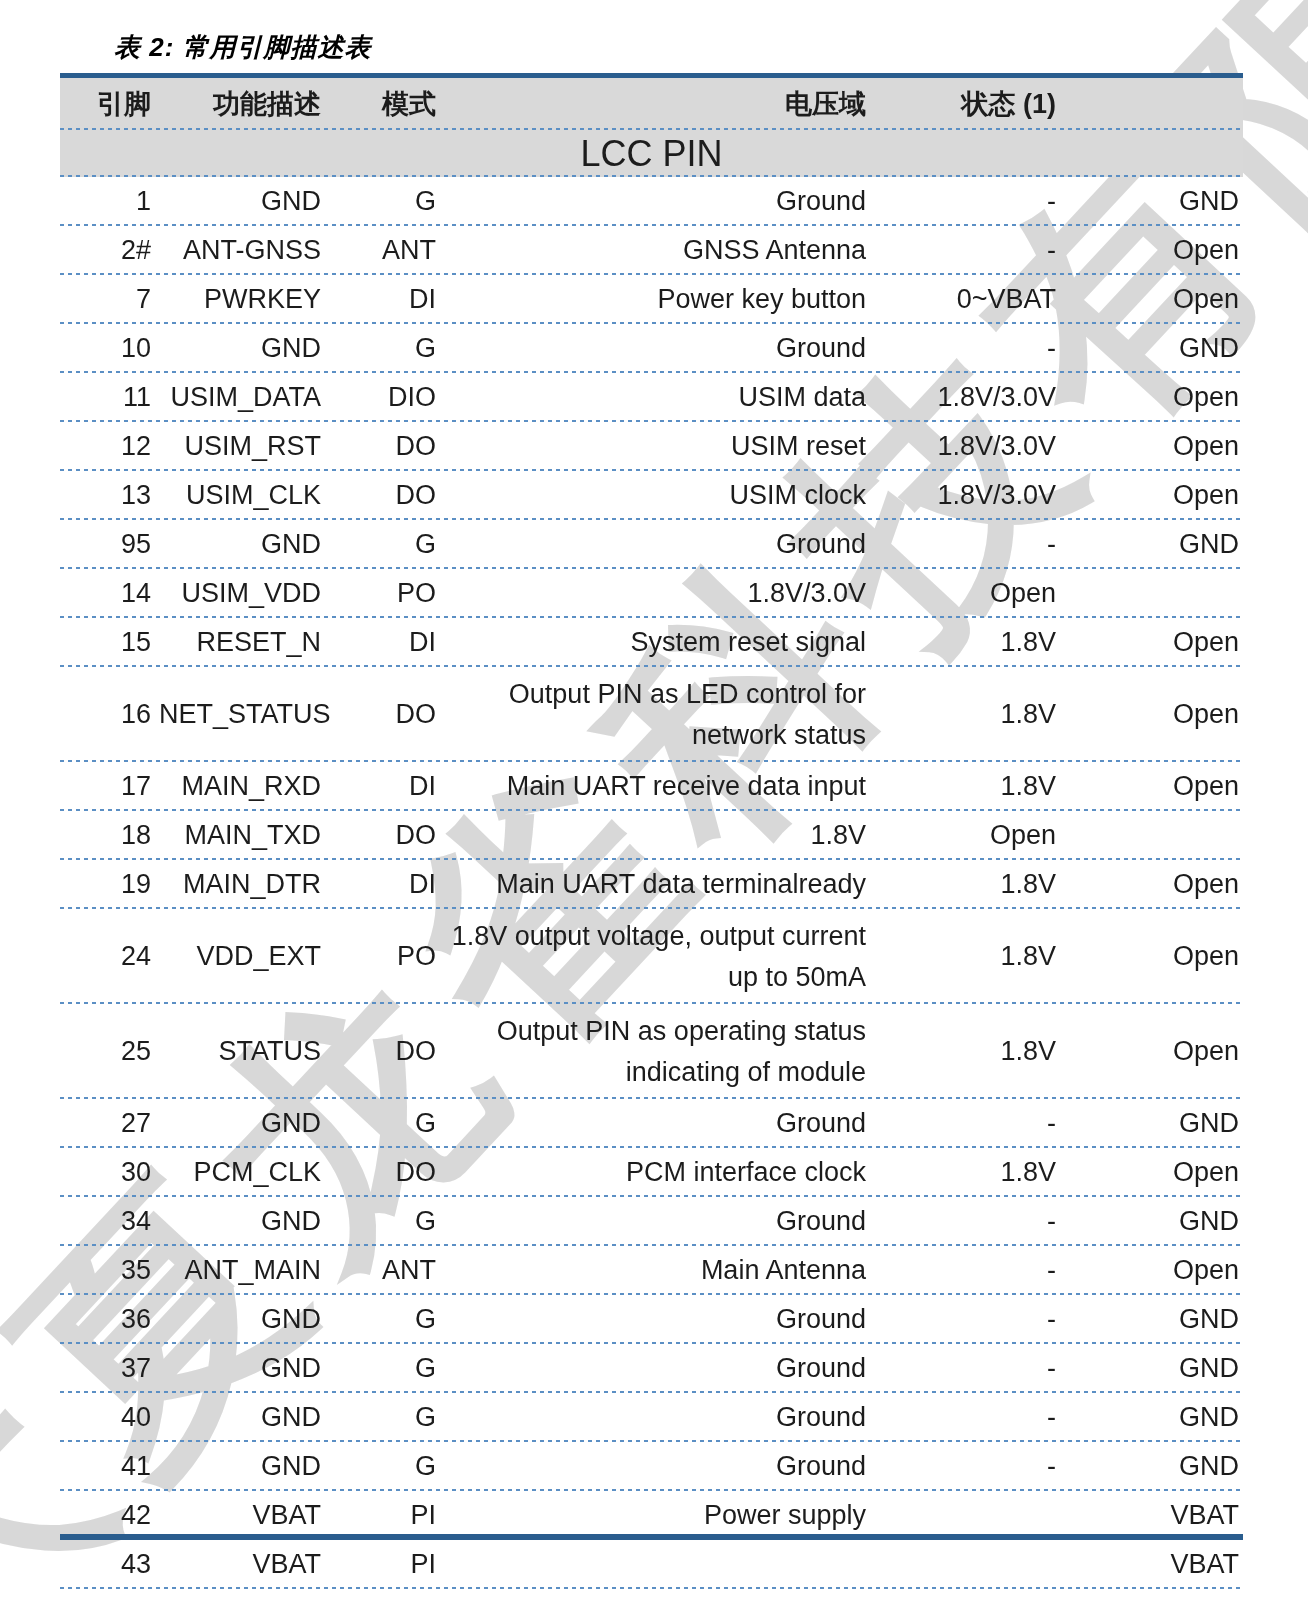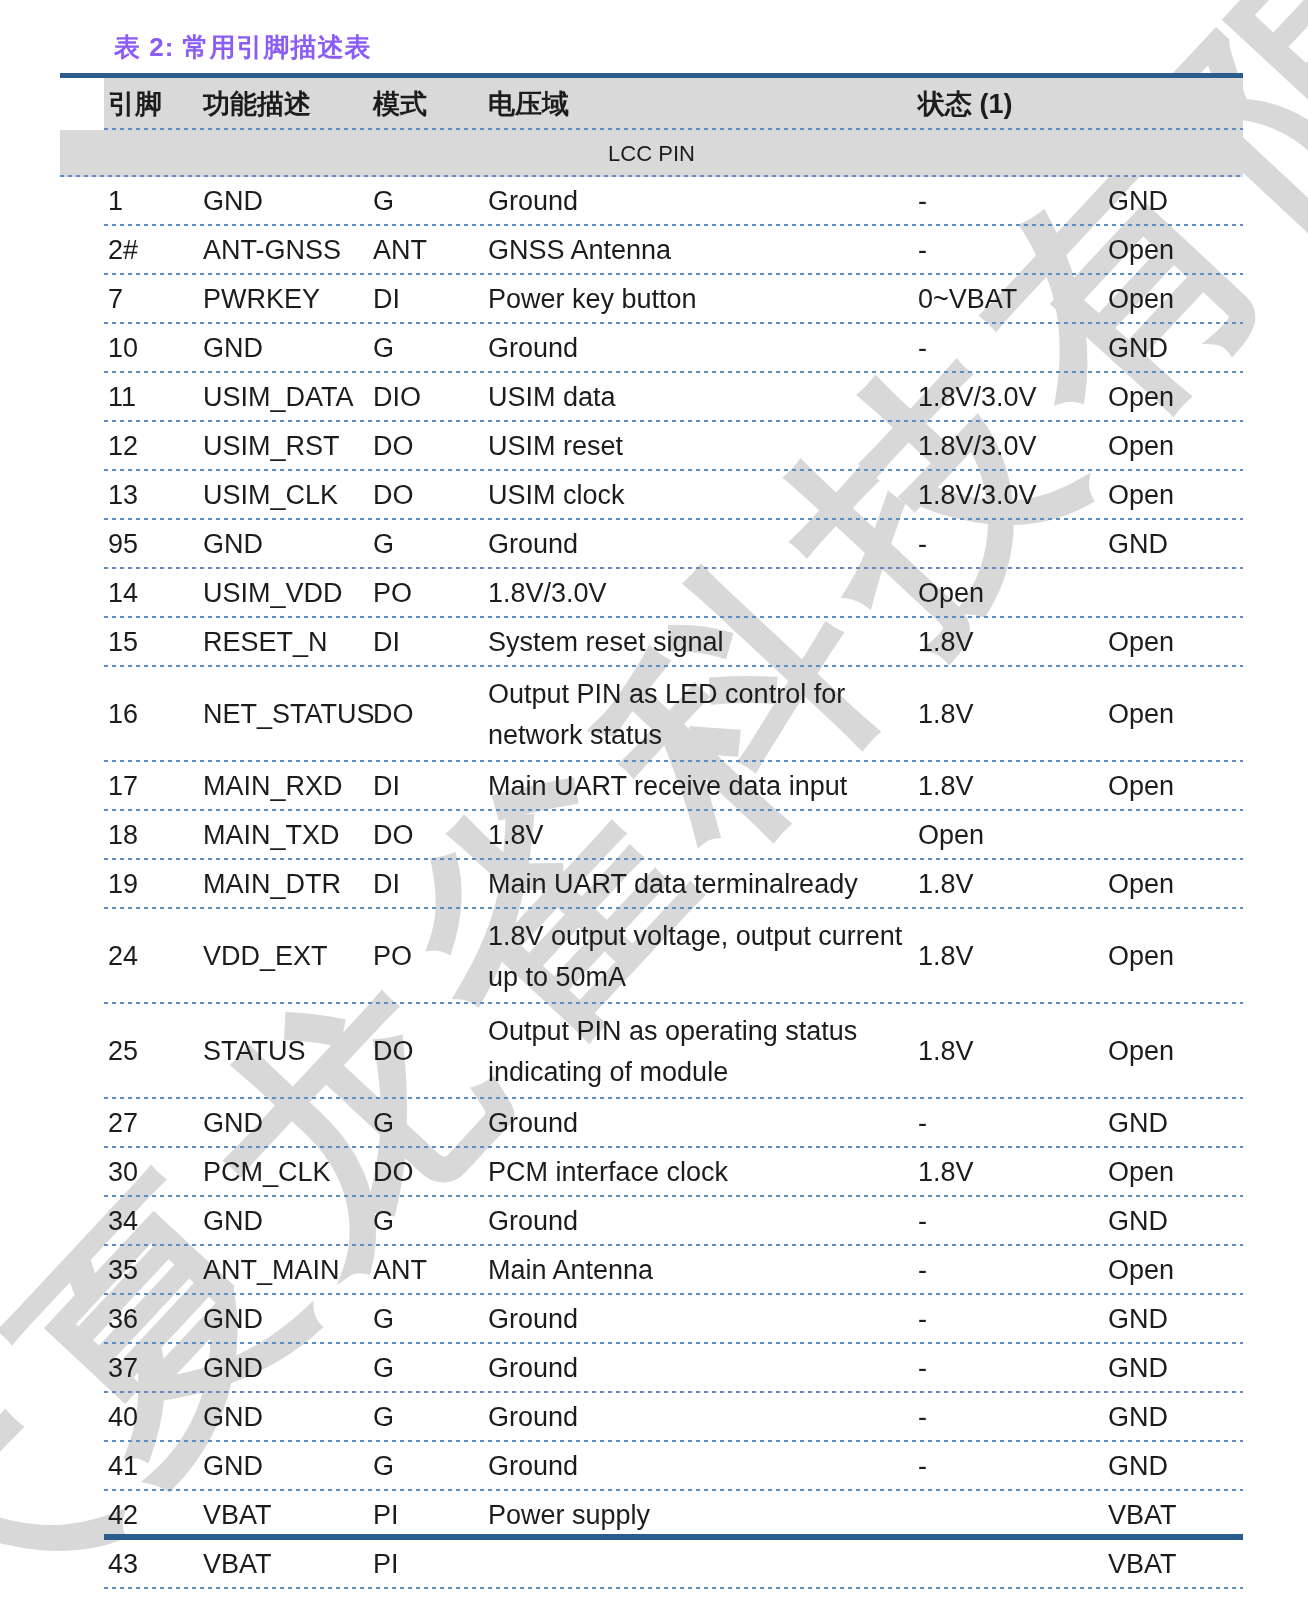--- a/index.html
+++ b/index.html
@@ -16,54 +16,53 @@
     position:absolute;left:50%;top:50%;
     transform:translate(-50%,-50%) rotate(-47deg);
     font-size:255px;font-weight:bold;
     letter-spacing:28px;white-space:nowrap;
     color:#d2d2d2;opacity:.85;
     z-index:1;pointer-events:none;
     user-select:none;
   }
   .caption{
     position:absolute;left:114px;top:30px;
-    font-size:26px;font-weight:bold;color:#8b5cf6;
-    z-index:3;letter-spacing:1px;
+    font-size:26px;font-weight:bold;color:#000000;
+    z-index:3;letter-spacing:1px;font-style:italic;
   }
   .pin-table{
     position:absolute;left:60px;top:73px;width:1183px;
     border-top:5px solid #2a5d8e;
     z-index:2;
   }
   .row{
     display:grid;
     grid-template-columns:95px 170px 115px 430px 190px 183px;
     align-items:center;
-    text-align:left;
+    text-align:right;
     font-size:27px;
     position:relative;
-    margin-left:44px;
   }
   
   .row::after{
     content:"";
     position:absolute;left:0;right:0;bottom:0;height:2px;
     background:repeating-linear-gradient(90deg,#5b8fc4 0 4px,rgba(255,255,255,0) 4px 8px);
   }
   .header-row{
     background:#d9d9d9;
     font-weight:bold;
     min-height:52px;
     font-size:27px;
   }
   .section-row{
     background:#d9d9d9;
     min-height:47px;
     display:flex;align-items:center;justify-content:center;
-    font-size:22px;
+    font-size:36px;
     position:relative;
   }
   .section-row::after{
     content:"";
     position:absolute;left:0;right:0;bottom:0;height:2px;
     background:repeating-linear-gradient(90deg,#5b8fc4 0 4px,rgba(255,255,255,0) 4px 8px);
   }
   .data-row{min-height:49px;background:transparent;}
   .data-row.tall{min-height:95px;}
   

